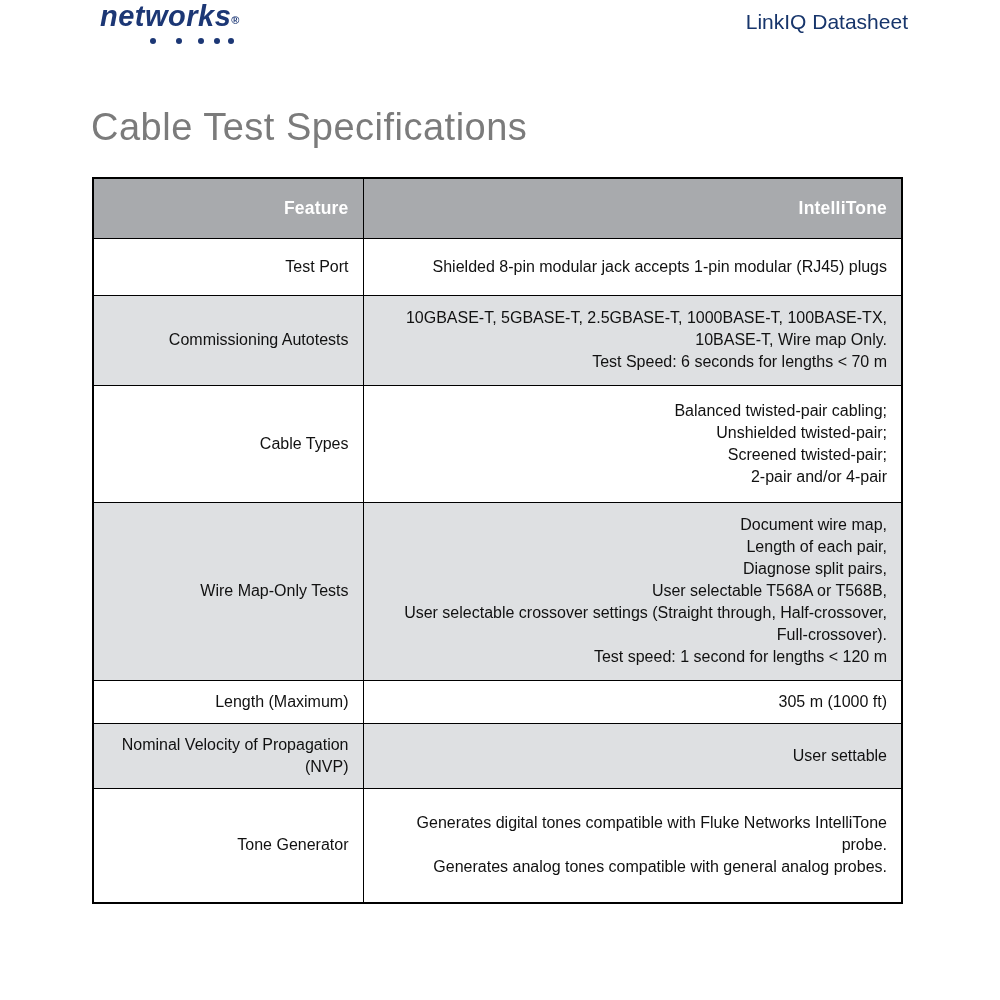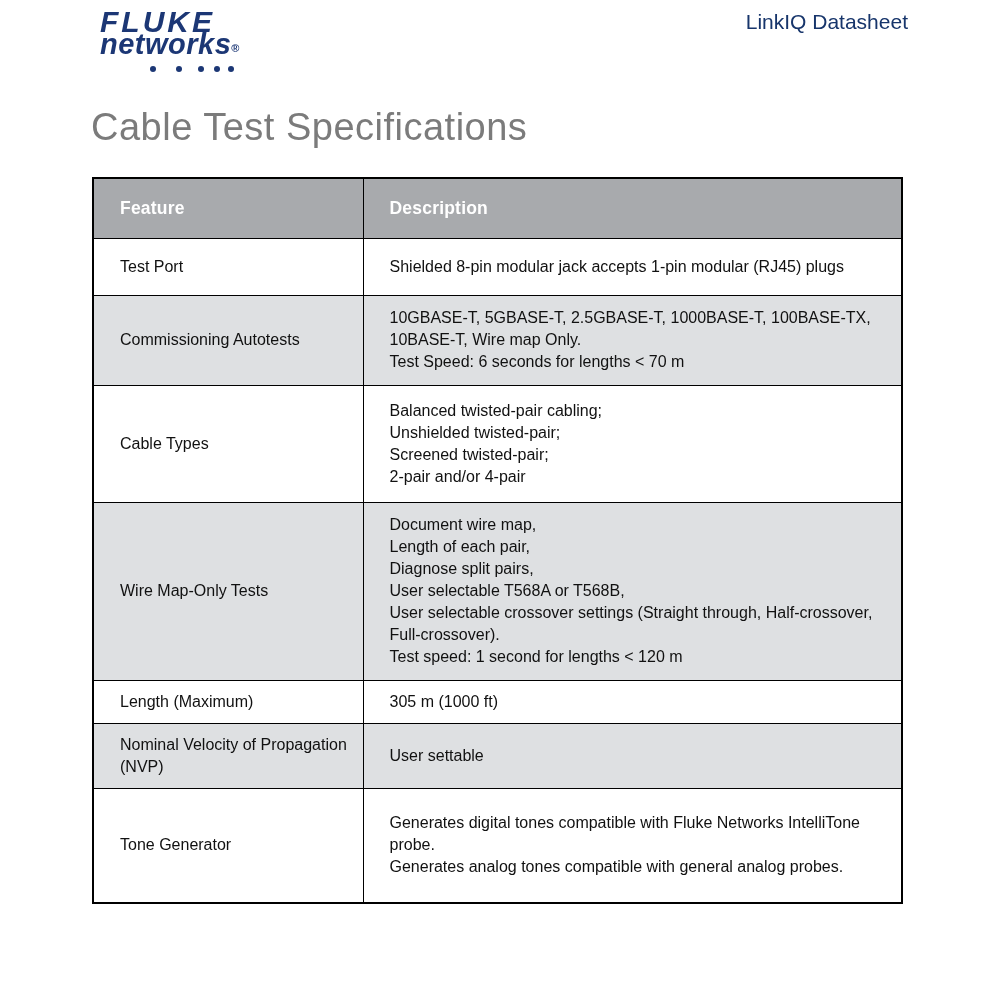--- a/index.html
+++ b/index.html
@@ -38,36 +38,35 @@
 
   
   table.spec {
     position:absolute; left:92px; top:177px; width:811px;
     border-collapse:collapse; table-layout:fixed;
     border:2px solid #000;
   }
   .spec th, .spec td {
     border:1px solid #000;
     vertical-align:middle;
-    text-align:left;
+    text-align:right;
     padding:10px 14px 10px 26px;
     font-size:16px; line-height:22px; color:#111;
   }
   .spec thead tr { height:60px; }
   .spec th {
     background:#a8aaad; color:#ffffff;
     font-size:17.5px; font-weight:bold; letter-spacing:0.2px;
   }
   .spec tbody tr:nth-child(even) td { background:#dee0e2; }
 </style>
 </head>
 <body>
 
 <div class="logo">
-  <div class="logo-fluke">FLUKE</div>
   <div class="logo-networks"><span>networks</span><span class="logo-reg">®</span></div>
   <div class="logo-dots">
     <span></span>
     <span></span>
     <span></span>
     <span></span>
     <span></span>
   </div>
 </div>
 
@@ -76,21 +75,21 @@
 <h1 class="page-title">Cable Test Specifications</h1>
 
 <table class="spec">
   <colgroup>
       <col style="width:270px">
       <col>
     </colgroup>
   <thead>
     <tr>
       <th>Feature</th>
-      <th>Description</th>
+      <th>IntelliTone</th>
     </tr>
   </thead>
   <tbody>
     <tr style="height:57px">
       <td>Test Port</td>
       <td>
           <div>Shielded 8-pin modular jack accepts 1-pin modular (RJ45) plugs</div>
         </td>
     </tr>
     <tr style="height:90px">

